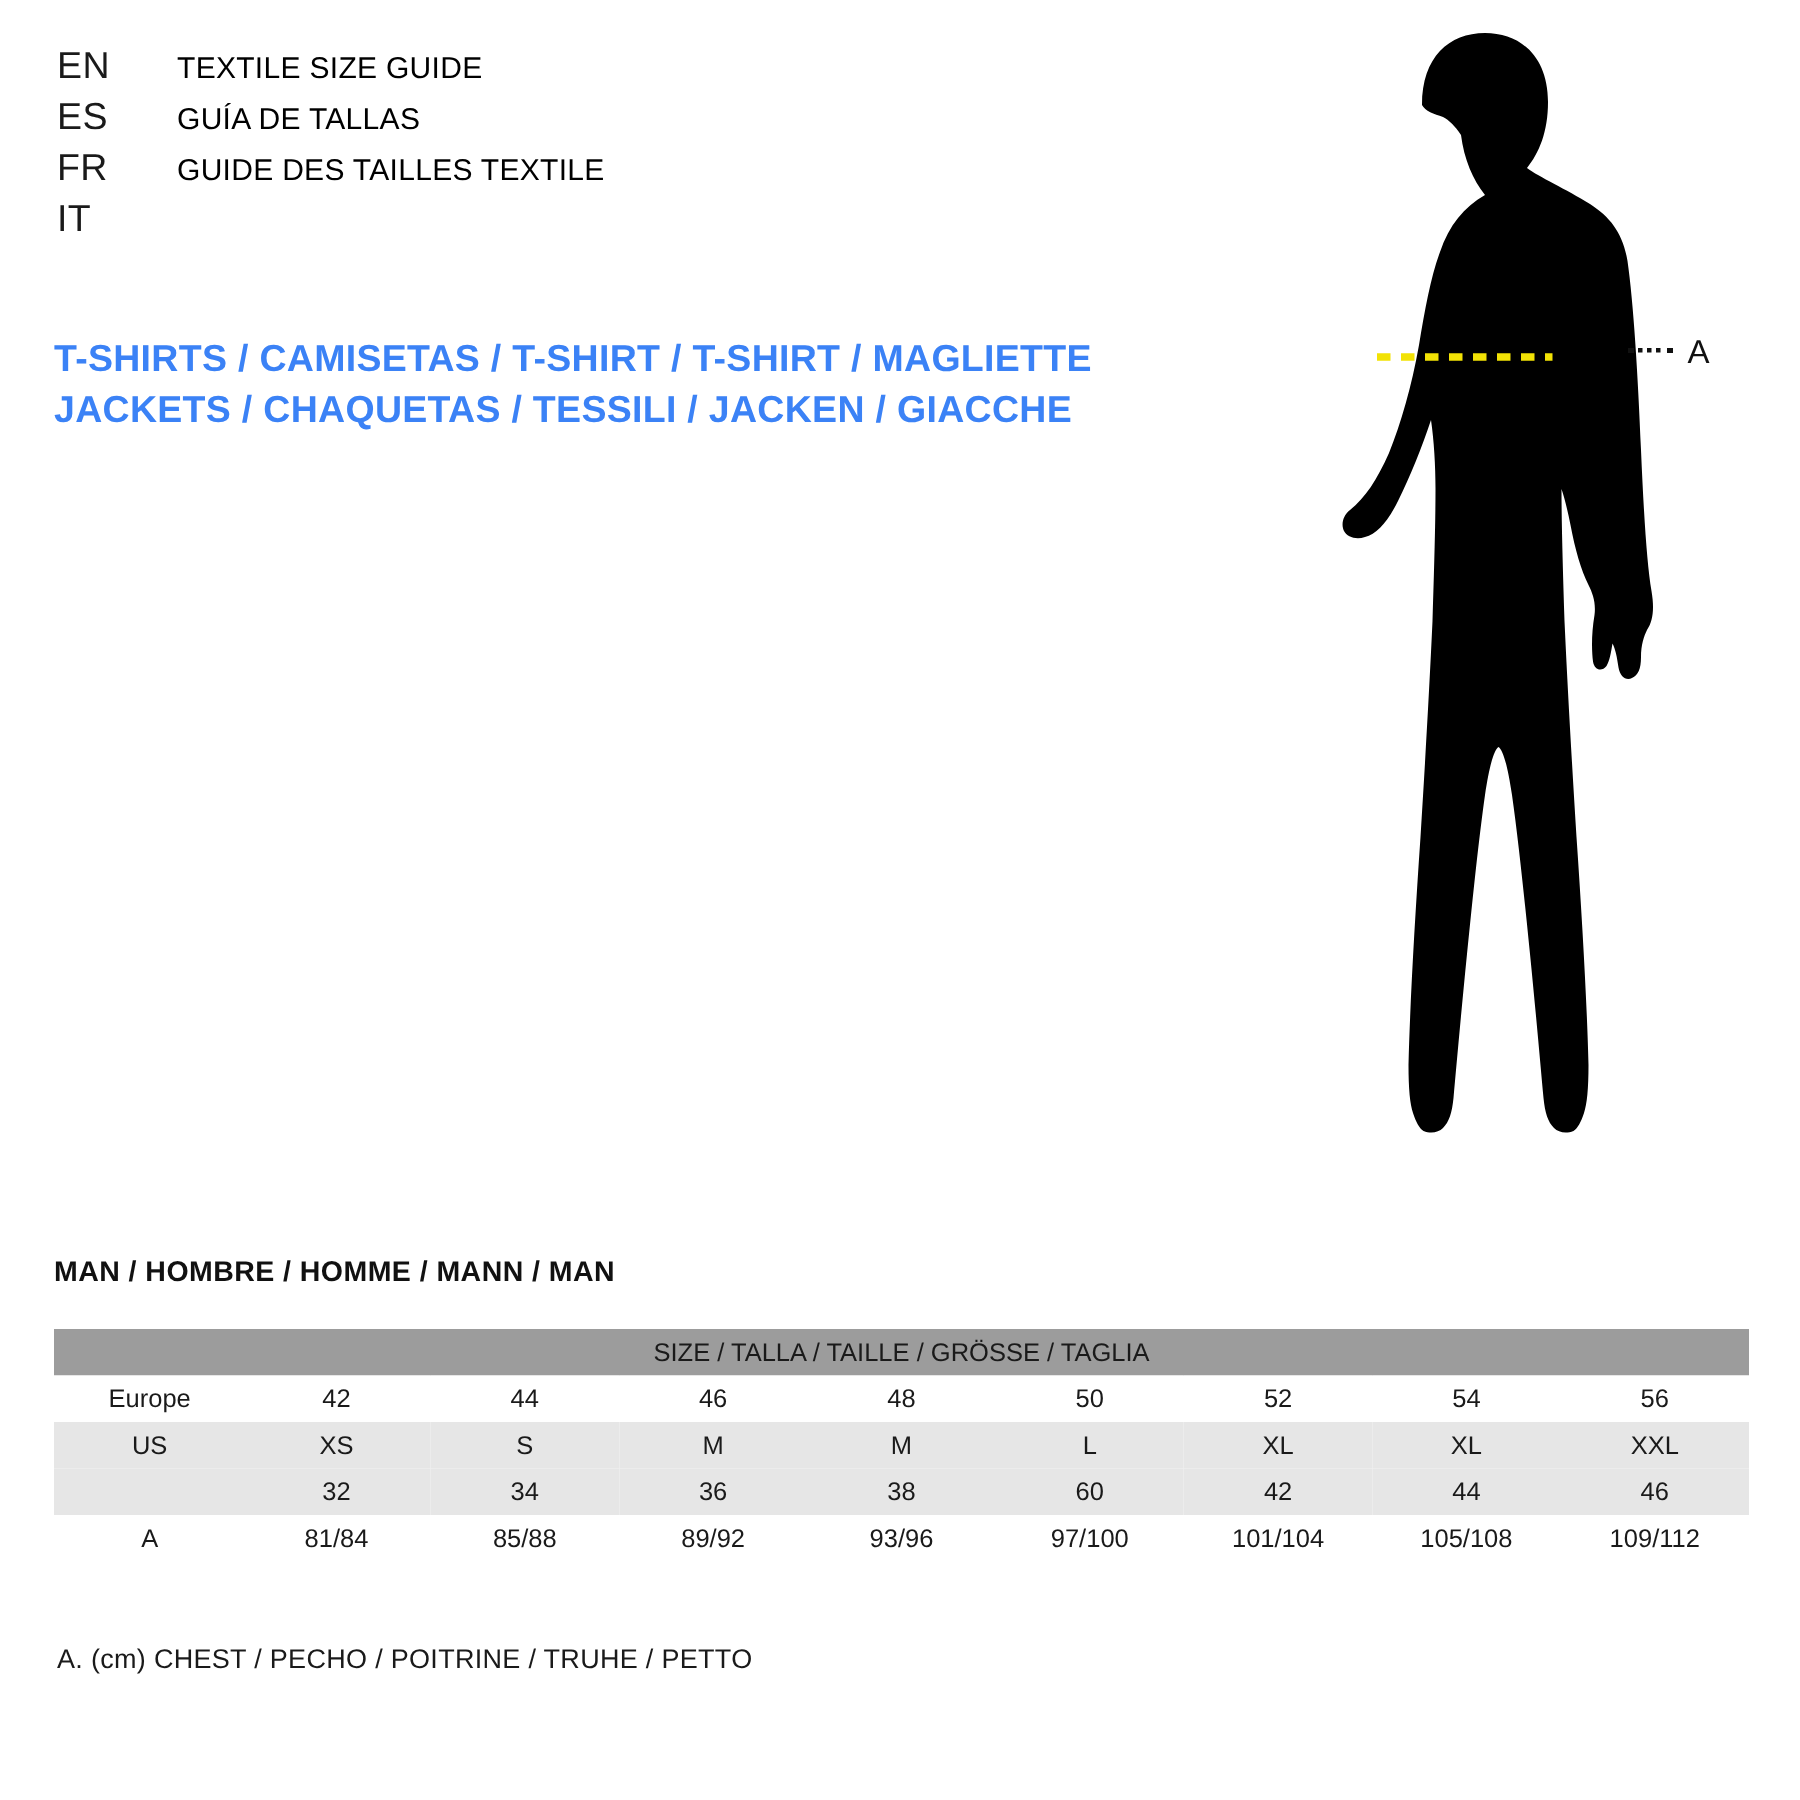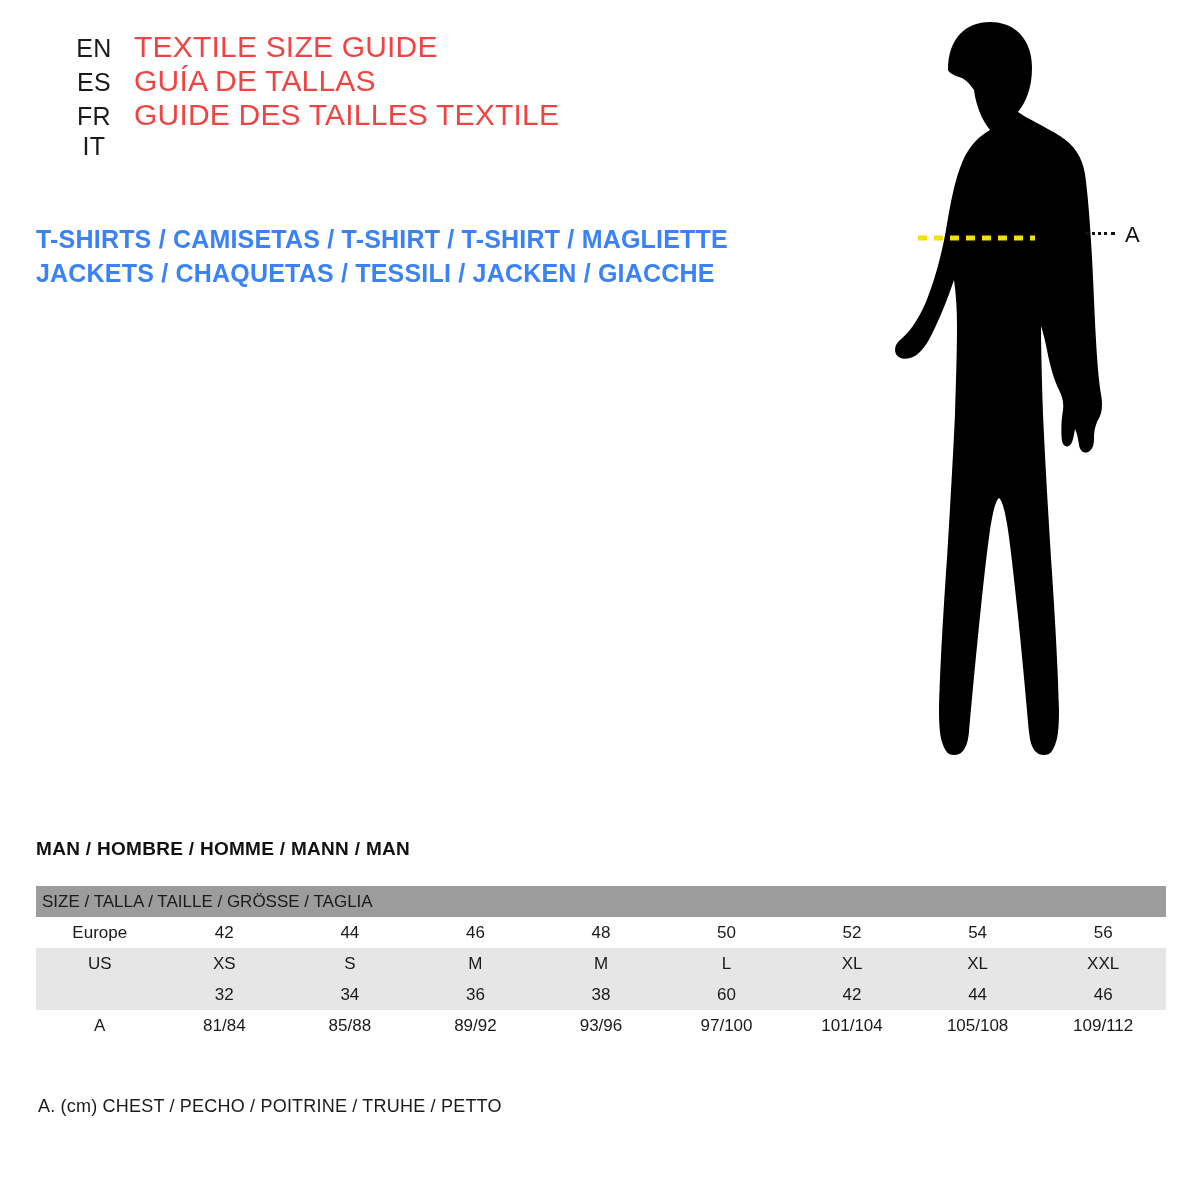--- a/index.html
+++ b/index.html
@@ -12,40 +12,39 @@
     height: 1200px;
     font-family: "Liberation Sans", sans-serif;
     color: #1a1a1a;
     position: relative;
     overflow: hidden;
   }
 
   
   .lang-block {
     position: absolute;
-    left: 54px;
+    left: 38px;
     top: 30px;
     width: 700px;
-    text-align: center;
   }
   .lang-row {
     display: flex;
     align-items: baseline;
     height: 34px;
   }
   .lang-code {
     width: 80px;
     font-size: 25px;
     letter-spacing: 0.3px;
     color: #1a1a1a;
   }
   .lang-text {
-    font-size: 30px;
+    font-size: 20px;
     letter-spacing: 0.2px;
-    color: #ef4444;
+    color: #000000;
   }
 
   .category-block {
     position: absolute;
     left: 36px;
     top: 222px;
     width: 760px;
   }
   .category-line {
     font-size: 25px;
@@ -104,21 +103,21 @@
     font-size: 17px;
     color: #1a1a1a;
     height: 31px;
     padding: 0 6px;
     vertical-align: middle;
   }
   .row-head td {
     background: #9c9c9c;
     font-size: 17px;
     color: #111;
-    text-align: left;
+    text-align: center;
     height: 30px;
   }
   .row-shade td {
     background: #e6e6e6;
   }
   .row-plain td {
     background: #ffffff;
   }
   .col-label {
     width: 160px;

